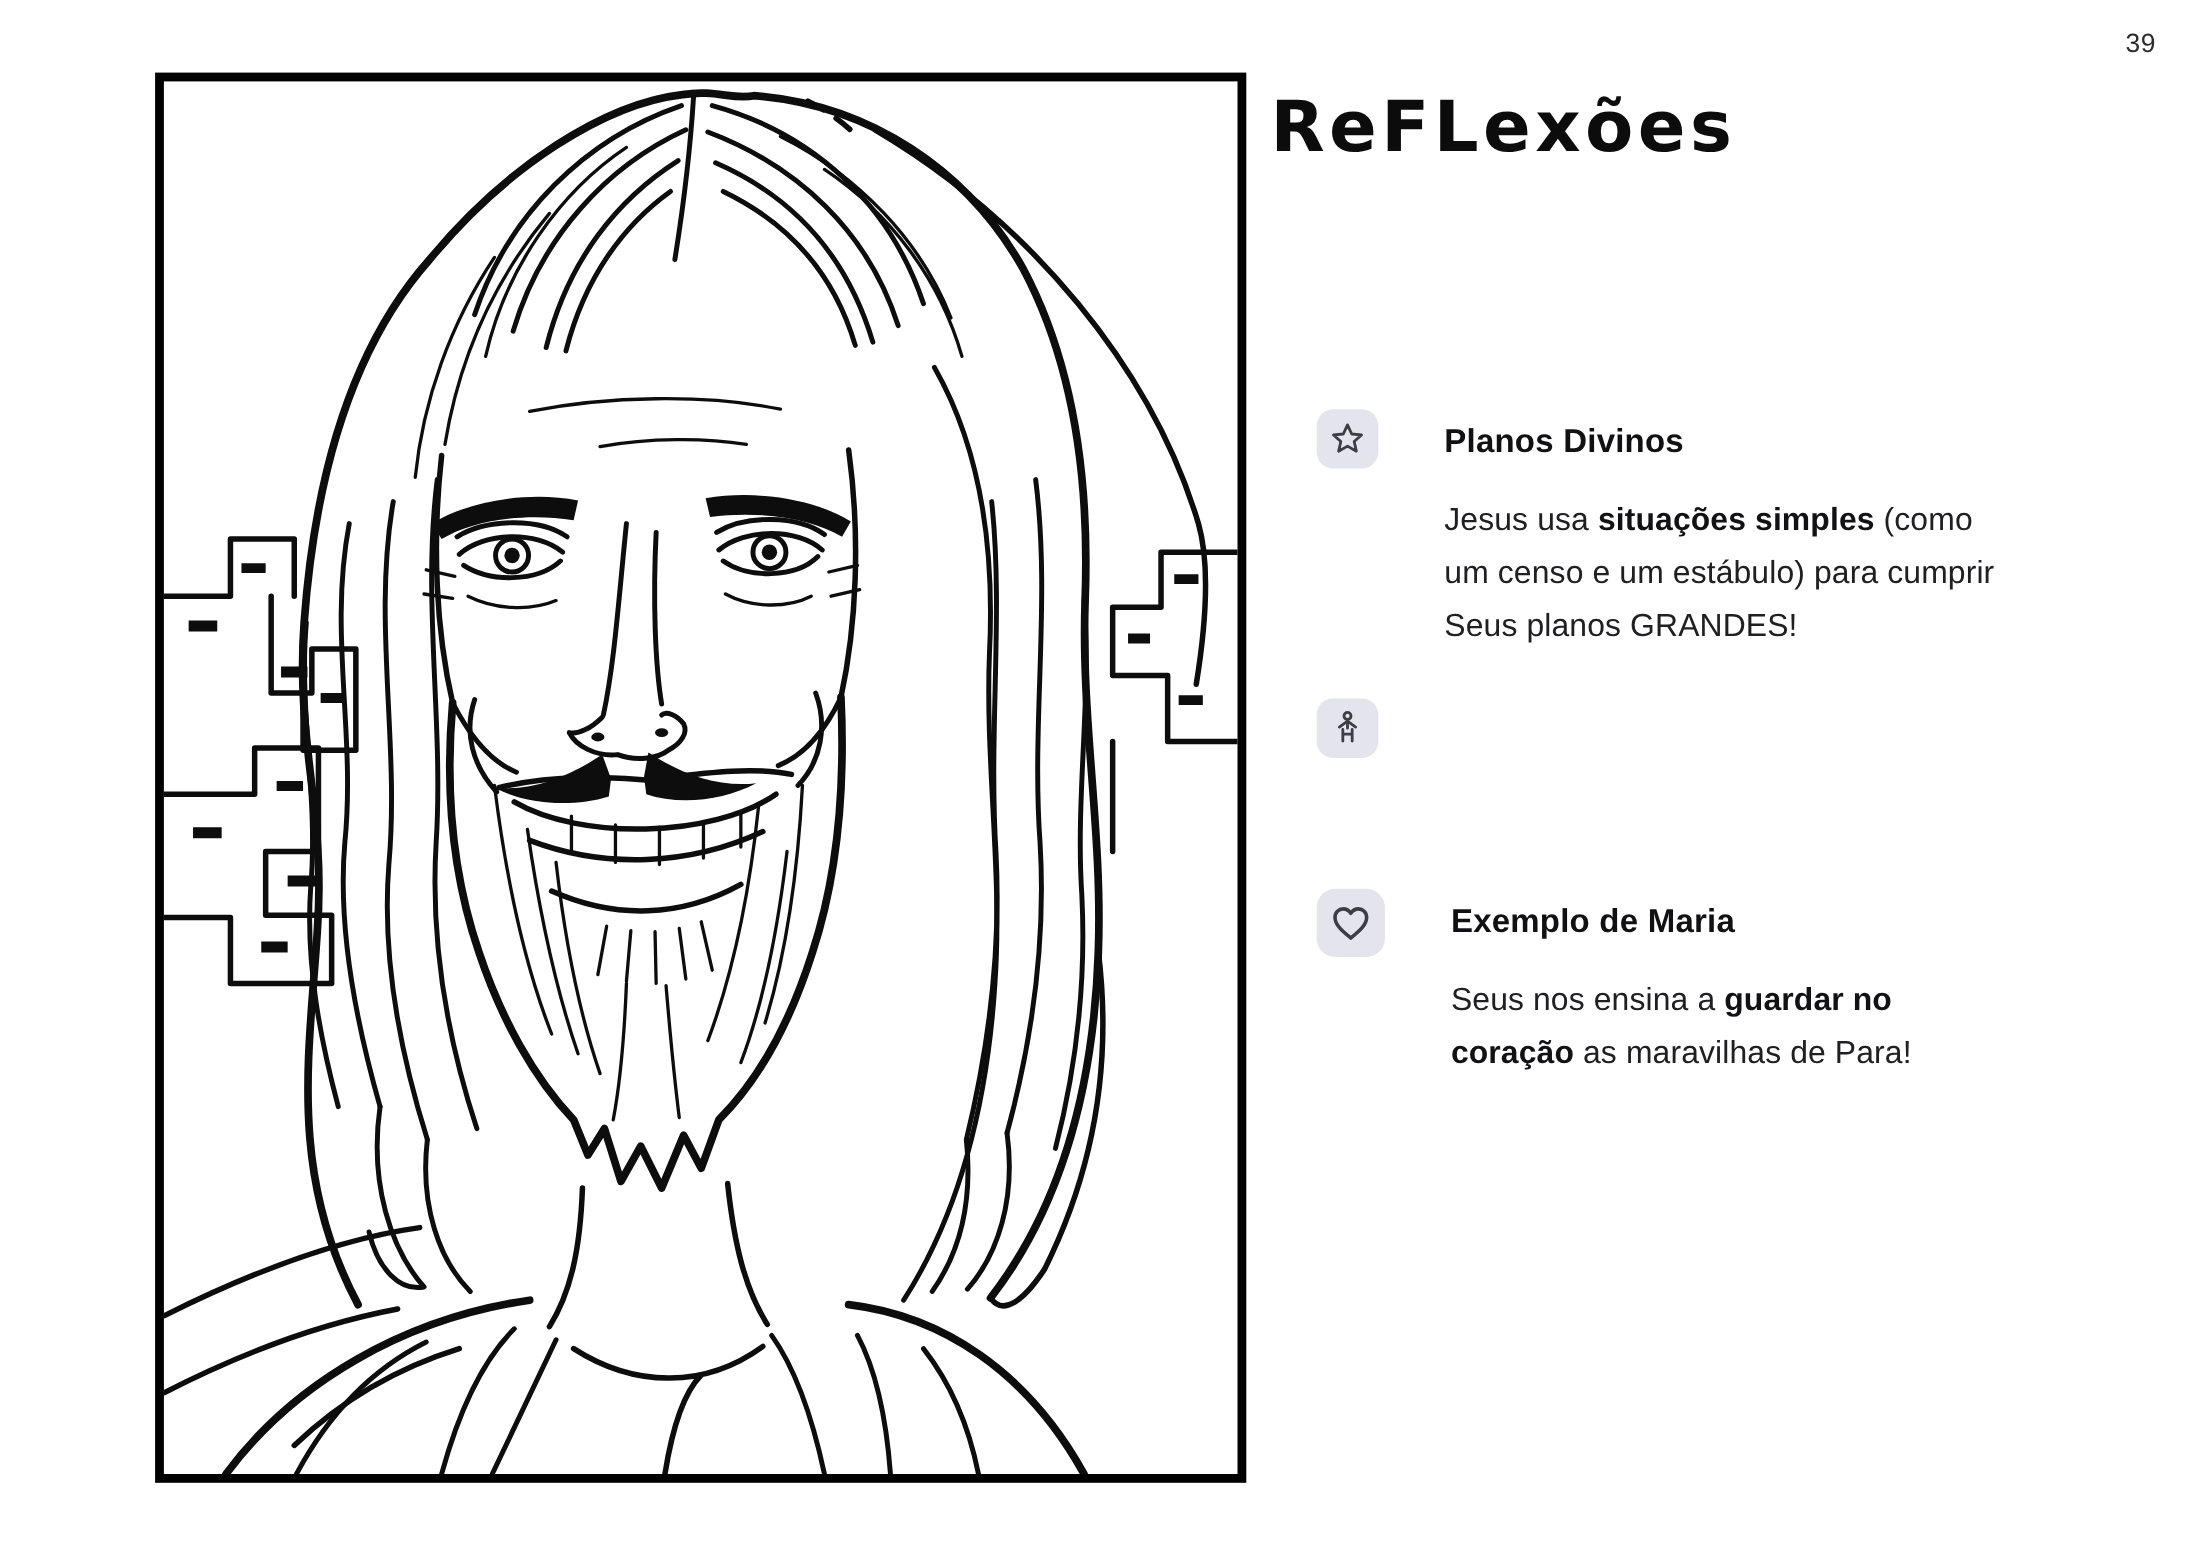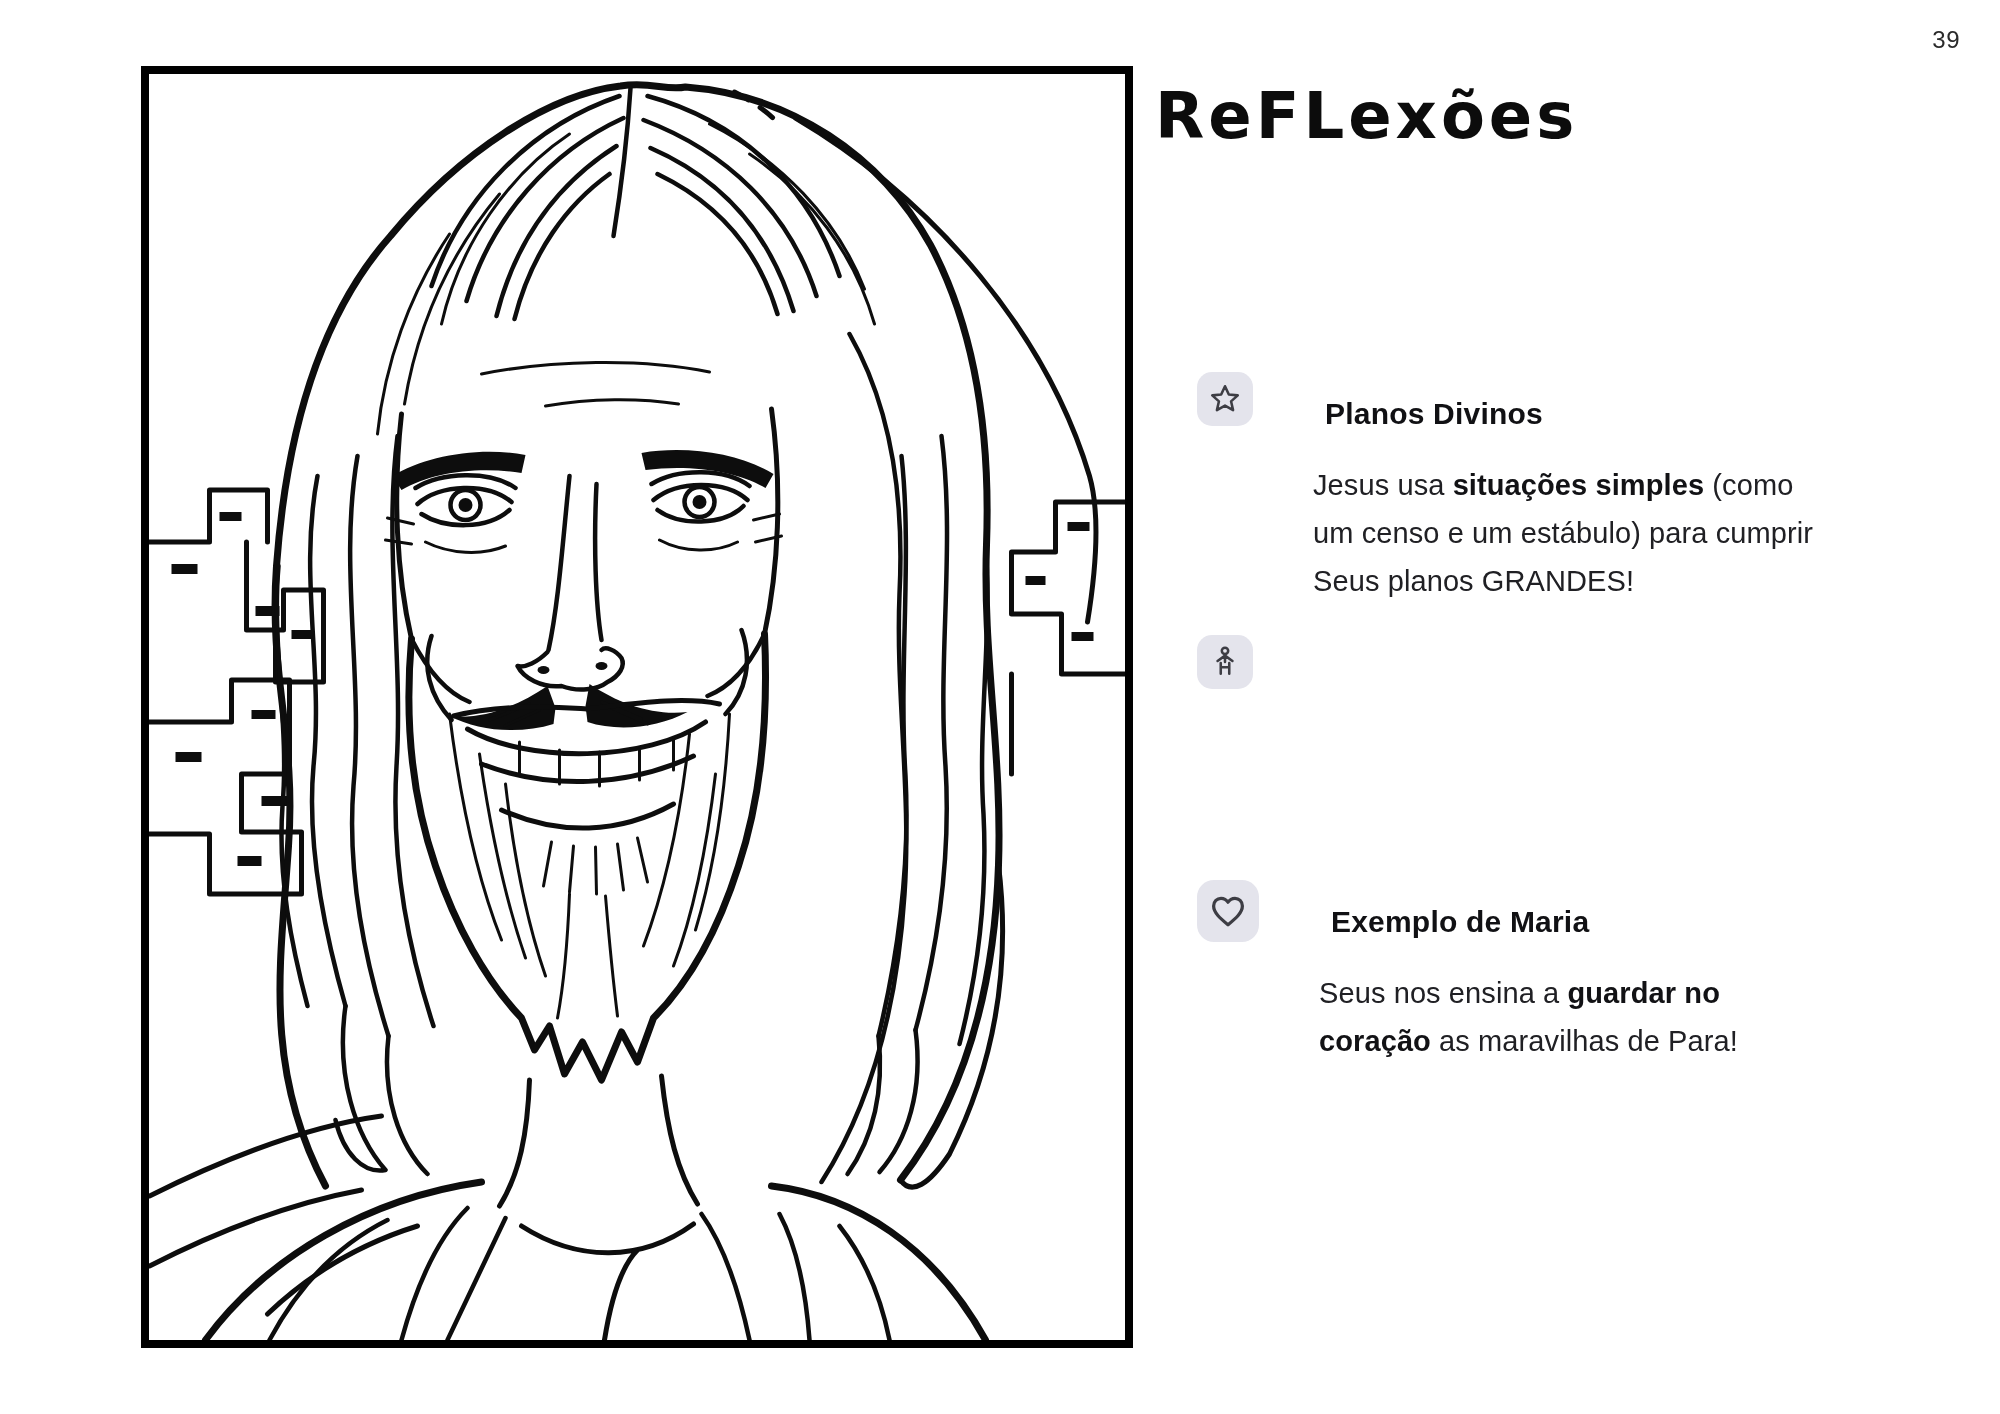--- a/index.html
+++ b/index.html
@@ -21,30 +21,30 @@
     font-size:64px;font-weight:800;color:#0c0c0c;
     letter-spacing:4px;line-height:1.25;
     font-family:"DejaVu Sans","Liberation Sans",sans-serif;
   }
   .section{
     position:absolute;left:1197px;width:630px;
     display:grid;grid-template-columns:56px 1fr;column-gap:60px;
   }
   .section.s1{top:372px;}
   .section.s2{top:635px;}
-  .section.s3{top:880px;grid-template-columns:62px 1fr;}
+  .section.s3{top:808px;grid-template-columns:62px 1fr;}
   .icon-tile{
     width:56px;height:54px;border-radius:15px;background:#e4e4ec;
     display:flex;align-items:center;justify-content:center;
   }
   .section.s3 .icon-tile{width:62px;height:62px;border-radius:17px;}
   .icon-tile svg{stroke:#3d3d44;fill:none;stroke-width:2.4;stroke-linecap:round;stroke-linejoin:round;}
   .sec-text{min-width:0;}
   .sec-heading{
-    margin:12px;padding-top:11px;font-size:30px;font-weight:700;color:#111114;
+    margin:0;padding-top:11px;font-size:30px;font-weight:700;color:#111114;
     letter-spacing:0.2px;line-height:38px;
   }
   .sec-body{
     margin:28px 0 0 0;font-size:29px;line-height:48px;color:#202024;
     max-width:505px;letter-spacing:0.1px;
   }
   .sec-body b{font-weight:700;color:#121215;text-align:right;}
   
   .ink{stroke:#0d0d0d;fill:none;stroke-linecap:round;stroke-linejoin:round;}
   .w7{stroke-width:7;} .w5{stroke-width:5;} .w4{stroke-width:4.5;} .w3{stroke-width:3;}

